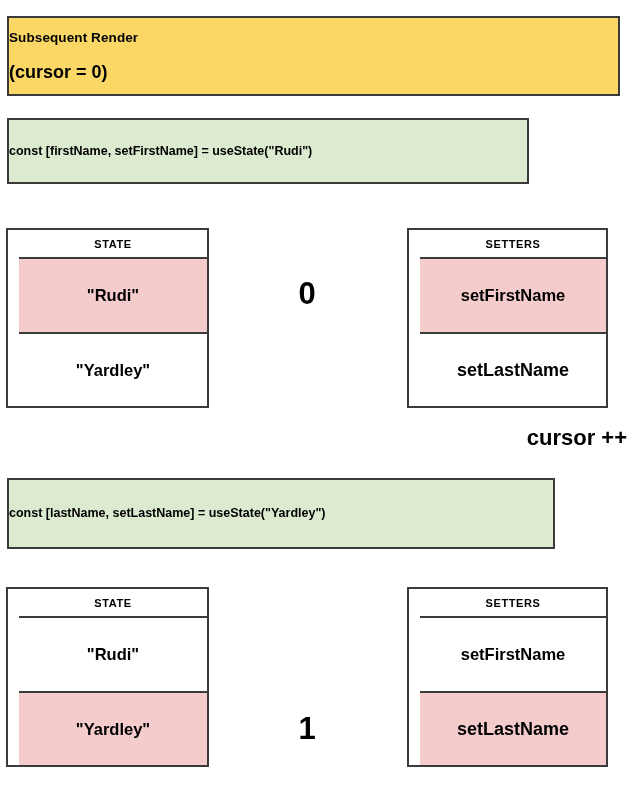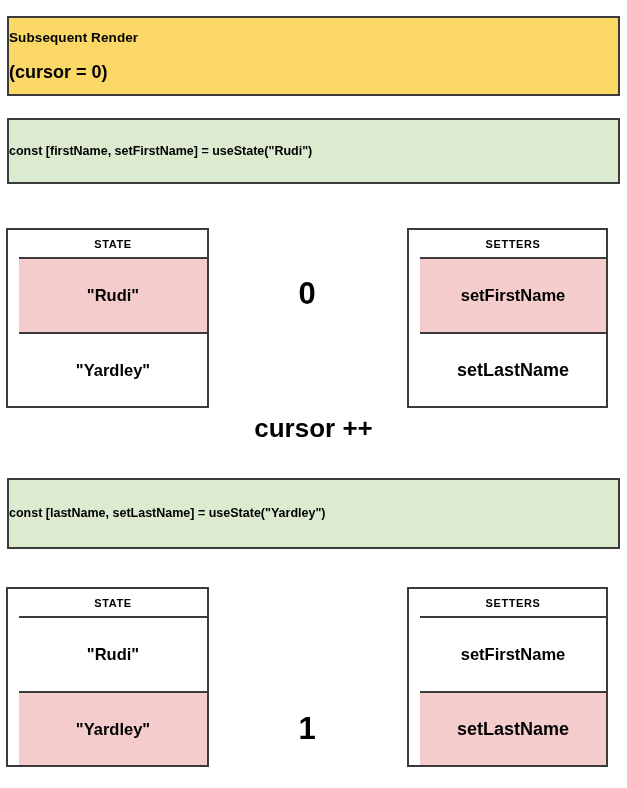--- a/index.html
+++ b/index.html
@@ -57,27 +57,27 @@
     background: #dceacf;
   }
   .banner-code .code-text {
     font-size: 12.5px;
     font-weight: bold;
     line-height: 1;
   }
   .code-1 {
     left: 7px;
     top: 118px;
-    width: 613px;
+    width: 522px;
     height: 66px;
   }
   .code-2 {
     left: 7px;
     top: 478px;
-    width: 613px;
+    width: 548px;
     height: 71px;
   }
 
   
   .tbl {
     position: absolute;
     box-sizing: border-box;
     border: 2px solid #3b3b3b;
     background: #ffffff;
     display: flex;
@@ -136,24 +136,24 @@
     line-height: 1;
     color: #000000;
   }
   .cursor-num-top { left: 267px; top: 278px; }
   .cursor-num-bot { left: 267px; top: 713px; }
 
   
   .cursor-inc {
     position: absolute;
     left: 0;
-    top: 415px;
+    top: 427px;
     width: 627px;
-    text-align: center;
-    font-size: 26px;
+    text-align: right;
+    font-size: 22px;
     font-weight: bold;
     line-height: 1;
   }
 </style>
 </head>
 <body>
 
 <div class="stage">
 
   <div class="banner banner-render">

